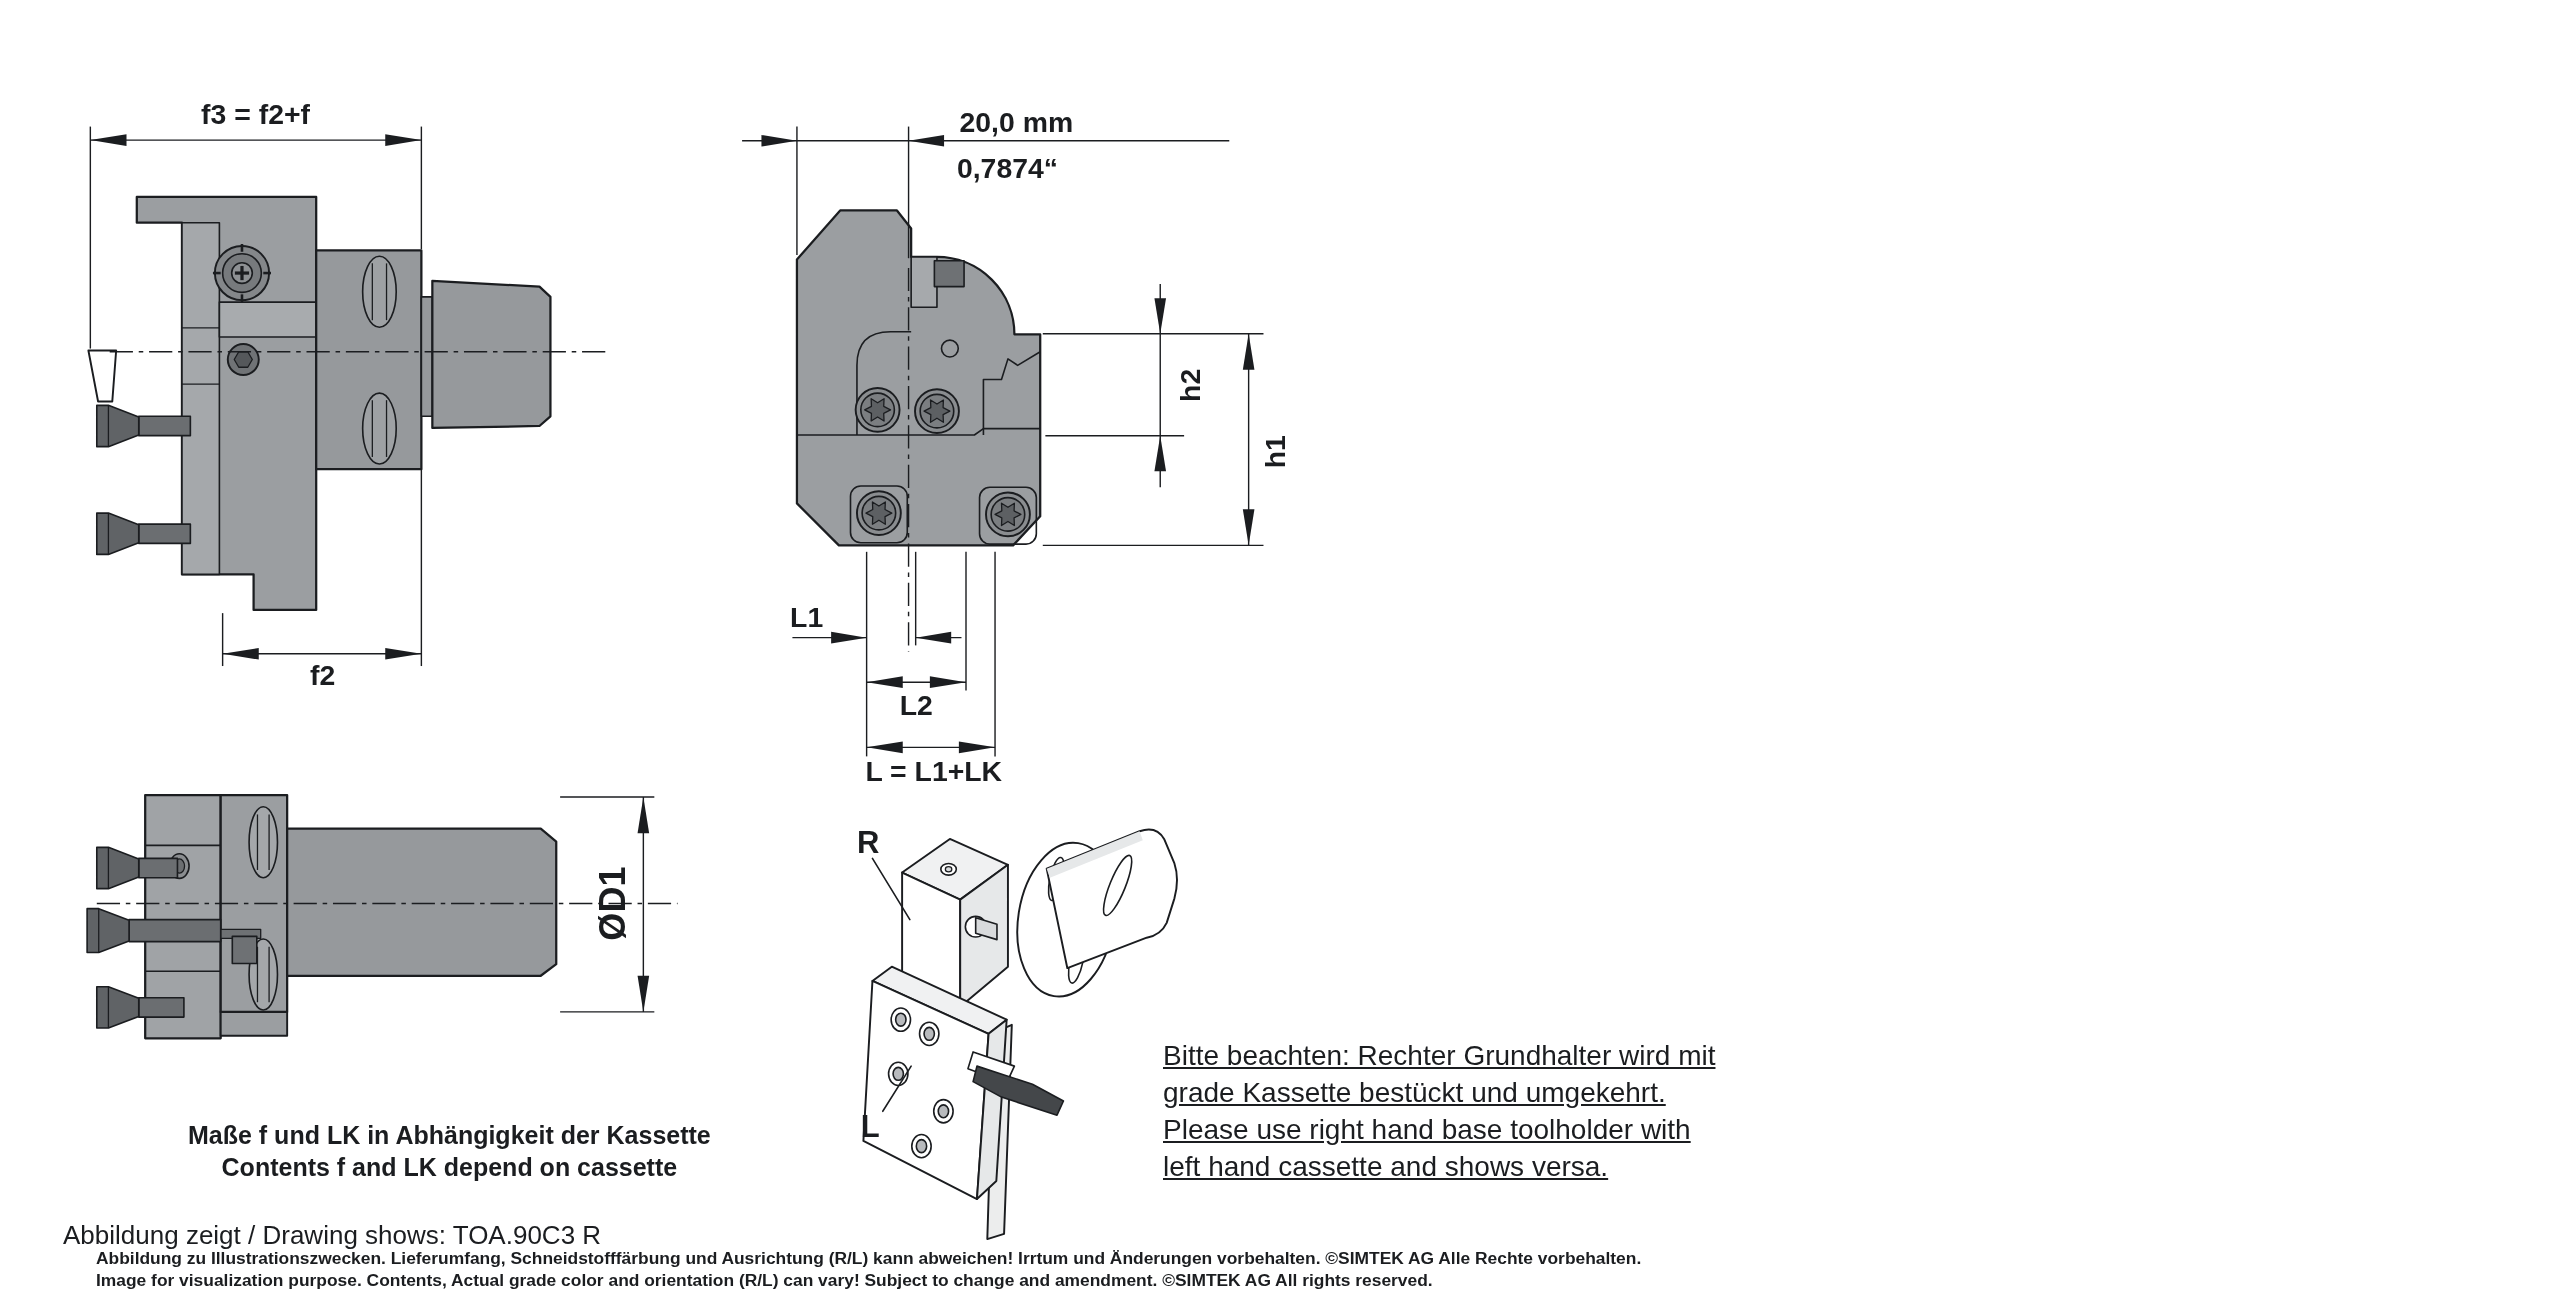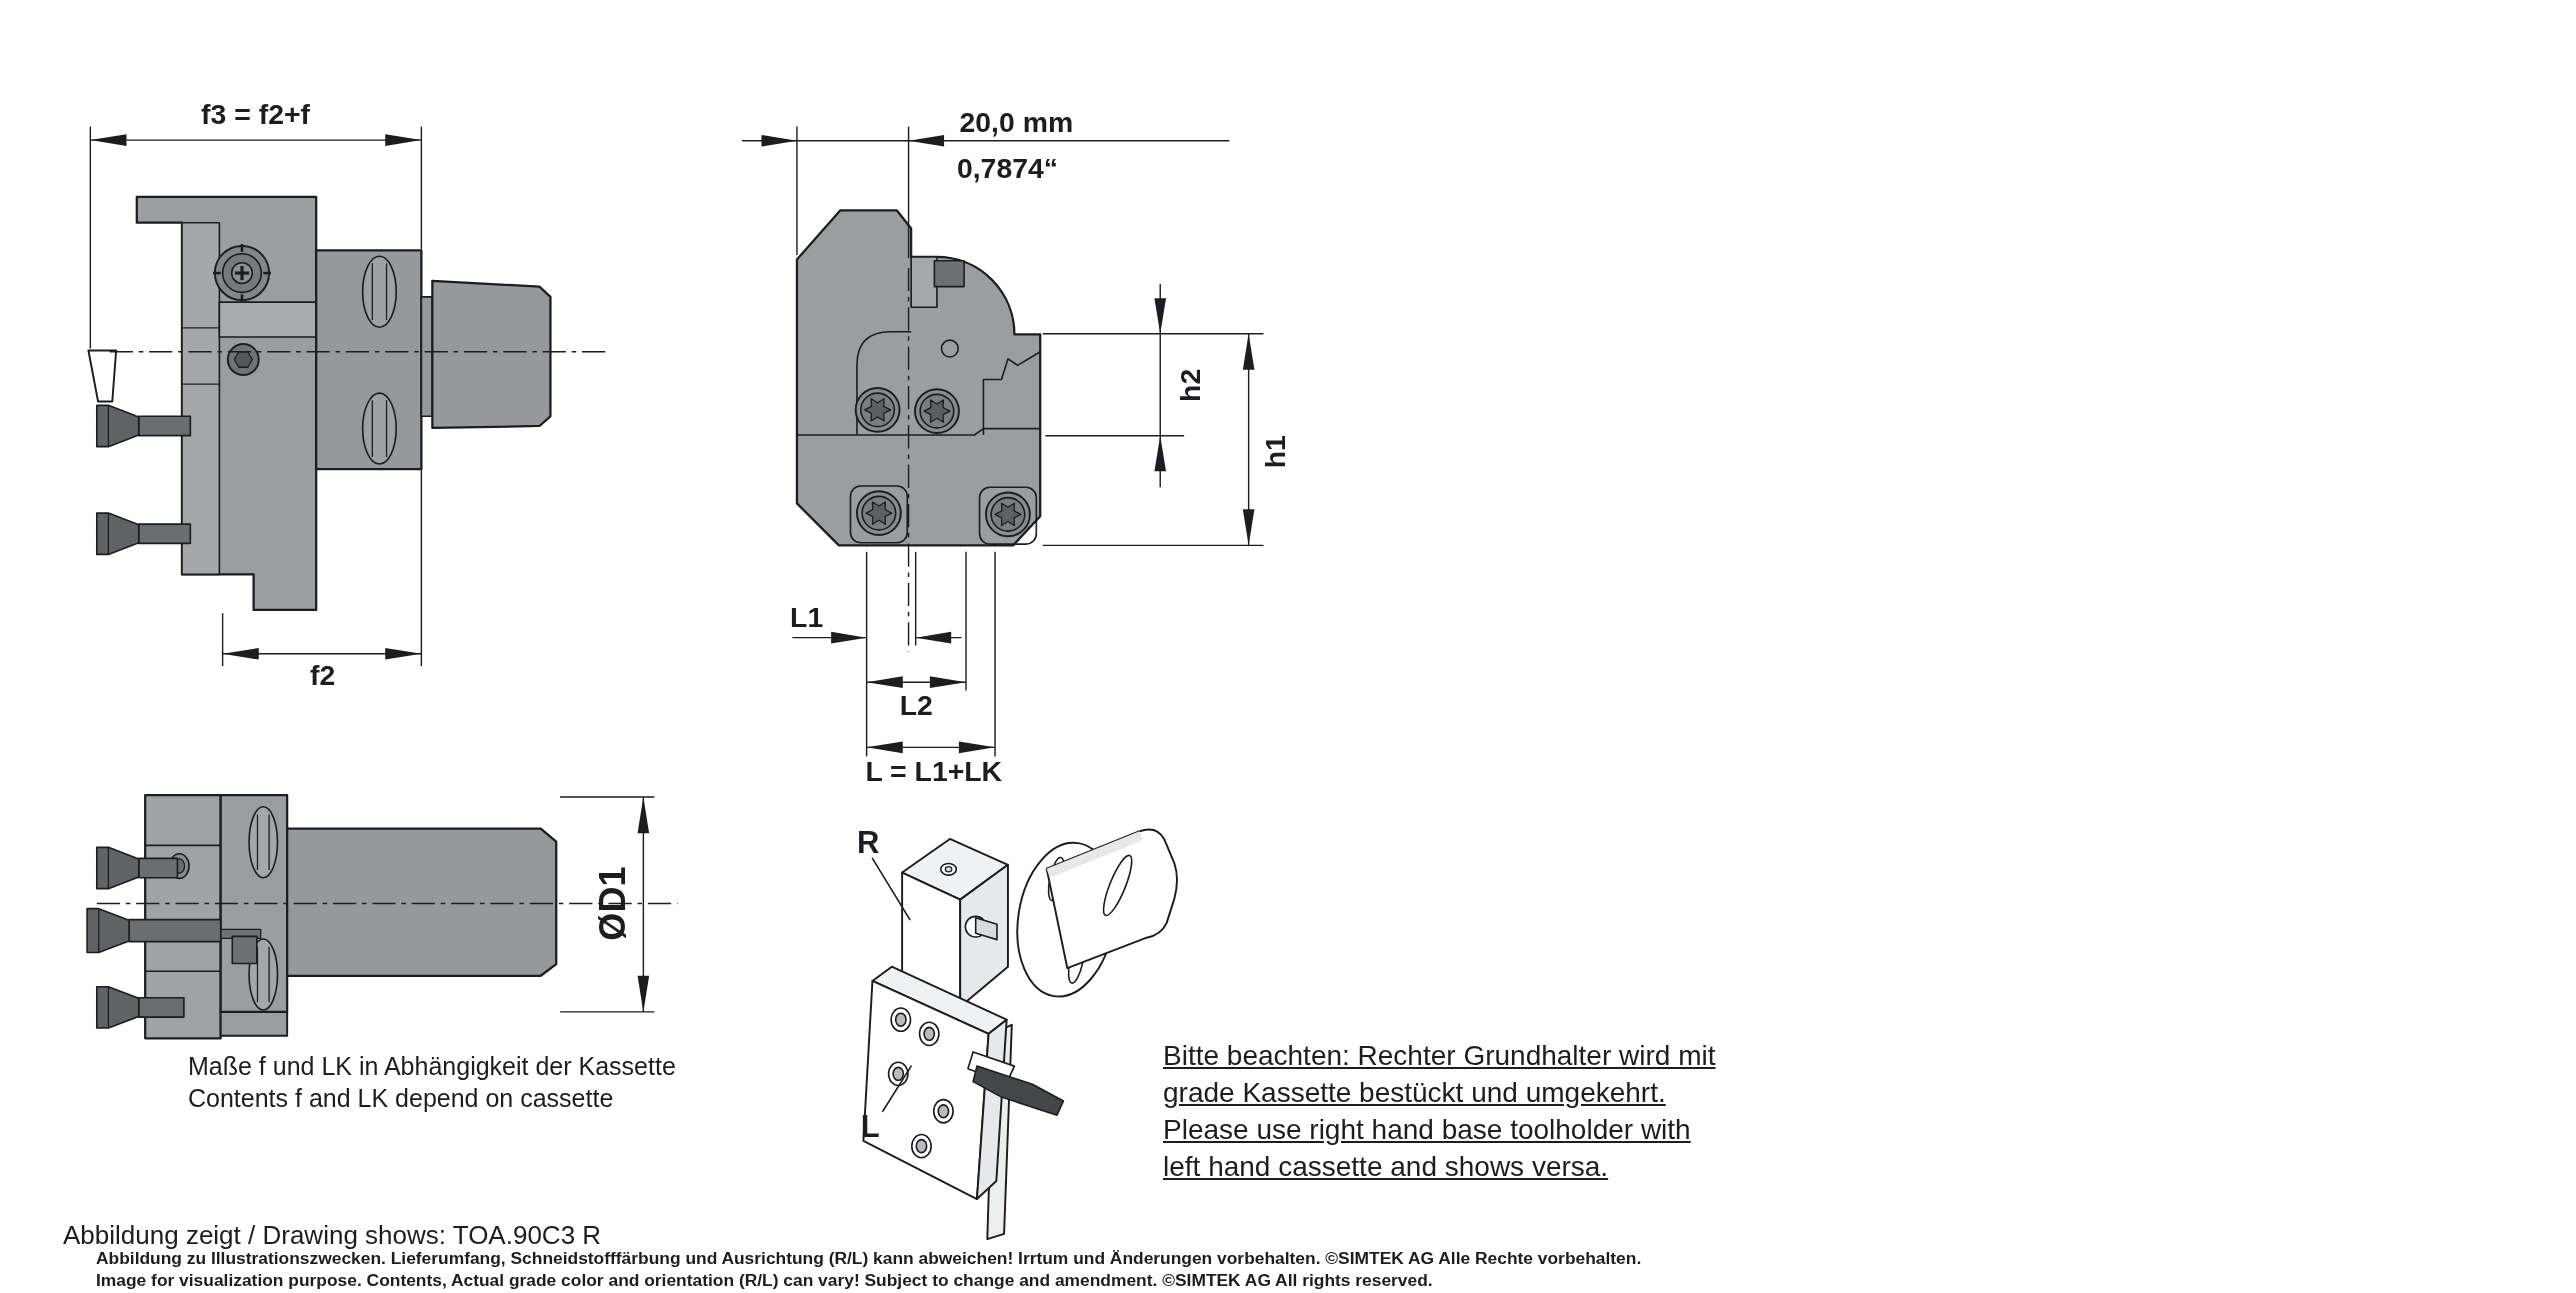--- a/index.html
+++ b/index.html
@@ -1,21 +1,21 @@
 <!DOCTYPE html>
 <html style="font-size:10.3px"><head>
 <meta charset="utf-8">
 <style>
   html,body{margin:0;padding:0;}
   body{width:2576px;height:1294px;position:relative;background:#ffffff;overflow:hidden;
        font-family:"Liberation Sans", sans-serif;color:#1b1d20;}
   #drawing{position:absolute;left:0;top:0;width:2576px;height:1294px;}
   .txtblock{position:absolute;white-space:nowrap;color:#1b1d20;}
   .note-block{left:1163px;top:1037px;font-size:28px;line-height:37px;font-weight:400;text-decoration:underline;}
-  .masse-block{left:188px;top:1050px;font-size:25px;line-height:32px;font-weight:400;}
+  .masse-block{left:188px;top:1119px;font-size:25px;line-height:32px;font-weight:700;text-align:center;}
   .shows-line{left:63px;top:1220px;font-size:26px;font-weight:400;text-align:right;}
   .disclaimer{left:63px;top:1247px;font-size:17.4px;font-weight:700;line-height:22px;margin-left:33px;}
   svg text{fill:#1b1d20;}
   .dimtxt{font-family:"Liberation Sans",sans-serif;font-weight:700;font-size:44px;}
   .dimtxt-big{font-family:"Liberation Sans",sans-serif;font-weight:700;font-size:56px;}
   .rl-label{font-family:"Liberation Sans",sans-serif;font-weight:600;font-size:48px;}
 </style>
 </head>
 <body>
 

